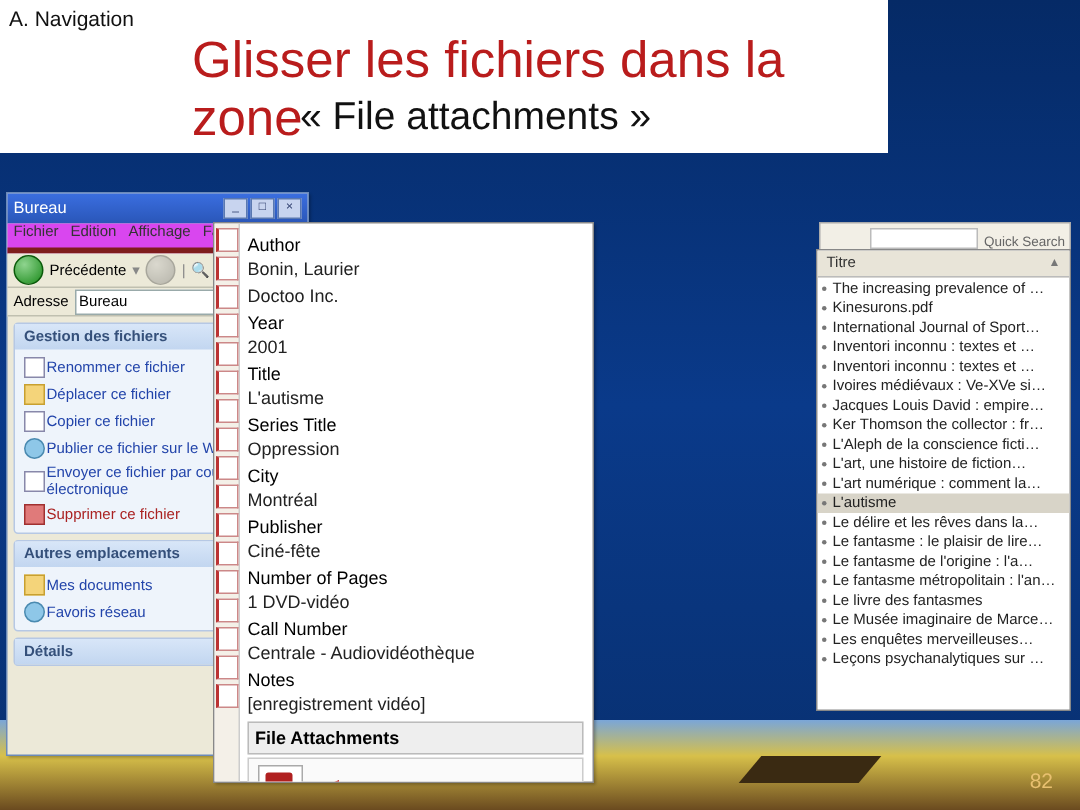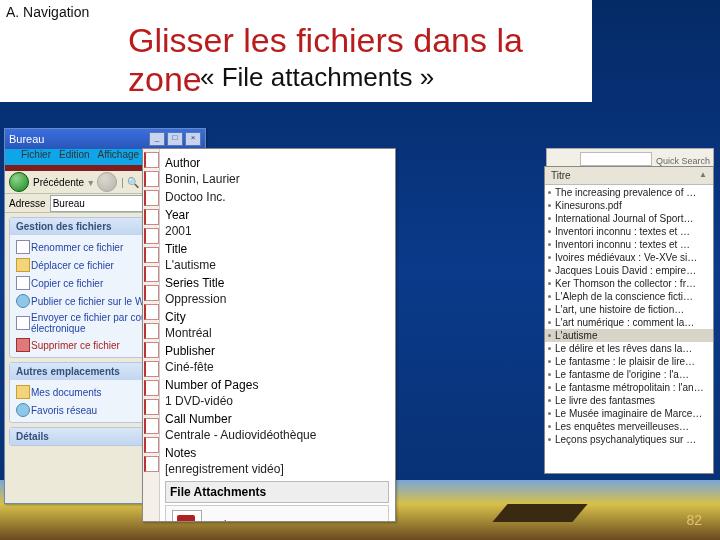--- a/index.html
+++ b/index.html
@@ -10,21 +10,21 @@
   .nav{position:absolute;left:6px;top:4px;font-size:14px;color:#111}
   .pagenum{position:absolute;right:18px;bottom:12px;color:#e8c070;font-size:14px}
   .ground{position:absolute;left:0;bottom:0;width:720px;height:60px;background:linear-gradient(180deg,#7aa6d8 0%,#d7c04a 40%,#6a4a1f 100%)}
   .shadow{position:absolute;left:500px;bottom:18px;width:80px;height:18px;background:#3a2a12;transform:skewX(-40deg)}
 
   
   .explorer{position:absolute;left:4px;top:128px;width:200px;height:374px;background:#ece9d8;border:1px solid #6b8ab8;box-shadow:1px 1px 2px rgba(0,0,0,.3)}
   .ex-titlebar{height:20px;background:linear-gradient(#3a6ee0,#2a56b8);color:#fff;font-size:11px;display:flex;align-items:center;justify-content:space-between;padding:0 4px}
   .ex-winbtns{display:flex;gap:2px}
   .ex-winbtn{width:14px;height:12px;background:#c8d4ef;border:1px solid #5a78b0;font-size:8px;line-height:10px;text-align:center;color:#2a3a6a}
-  .ex-menubar{height:16px;background:#0ea5e9;border-bottom:6px solid #7f1d1d;display:flex;gap:8px;padding:0 16px;font-size:10px;color:#333}
+  .ex-menubar{height:16px;background:#d946ef;border-bottom:4px solid #7f1d1d;display:flex;gap:8px;padding:0 4px;font-size:10px;color:#333}
   .ex-toolbar{height:22px;background:#ece9d8;border-bottom:1px solid #c0c0b0;display:flex;align-items:center;gap:4px;padding:0 4px;font-size:10px}
   .ex-back{width:18px;height:18px;border-radius:50%;background:radial-gradient(circle at 35% 30%,#8fd48f,#1a8a1a);border:1px solid #0a5a0a}
   .ex-addr{height:18px;background:#ece9d8;border-bottom:1px solid #c0c0b0;display:flex;align-items:center;gap:4px;padding:0 4px;font-size:10px}
   .ex-addr input{flex:1;height:13px;font-size:10px;border:1px solid #9aa}
   .ex-panel{margin:4px;background:#eef4fb;border:1px solid #b6c8e4;border-radius:3px}
   .ex-panel-h{background:linear-gradient(#d8e6f8,#c2d6f0);padding:3px 6px;font-size:10px;font-weight:bold;color:#35507a;display:flex;justify-content:space-between;align-items:center}
   .ex-panel-h .chev{font-size:9px;color:#557}
   .ex-panel-b{padding:3px 2px}
   .ex-item{display:flex;align-items:center;gap:1px;padding:2px 4px;font-size:10px;color:#2244aa}
   .ex-item.red{color:#aa2222}

